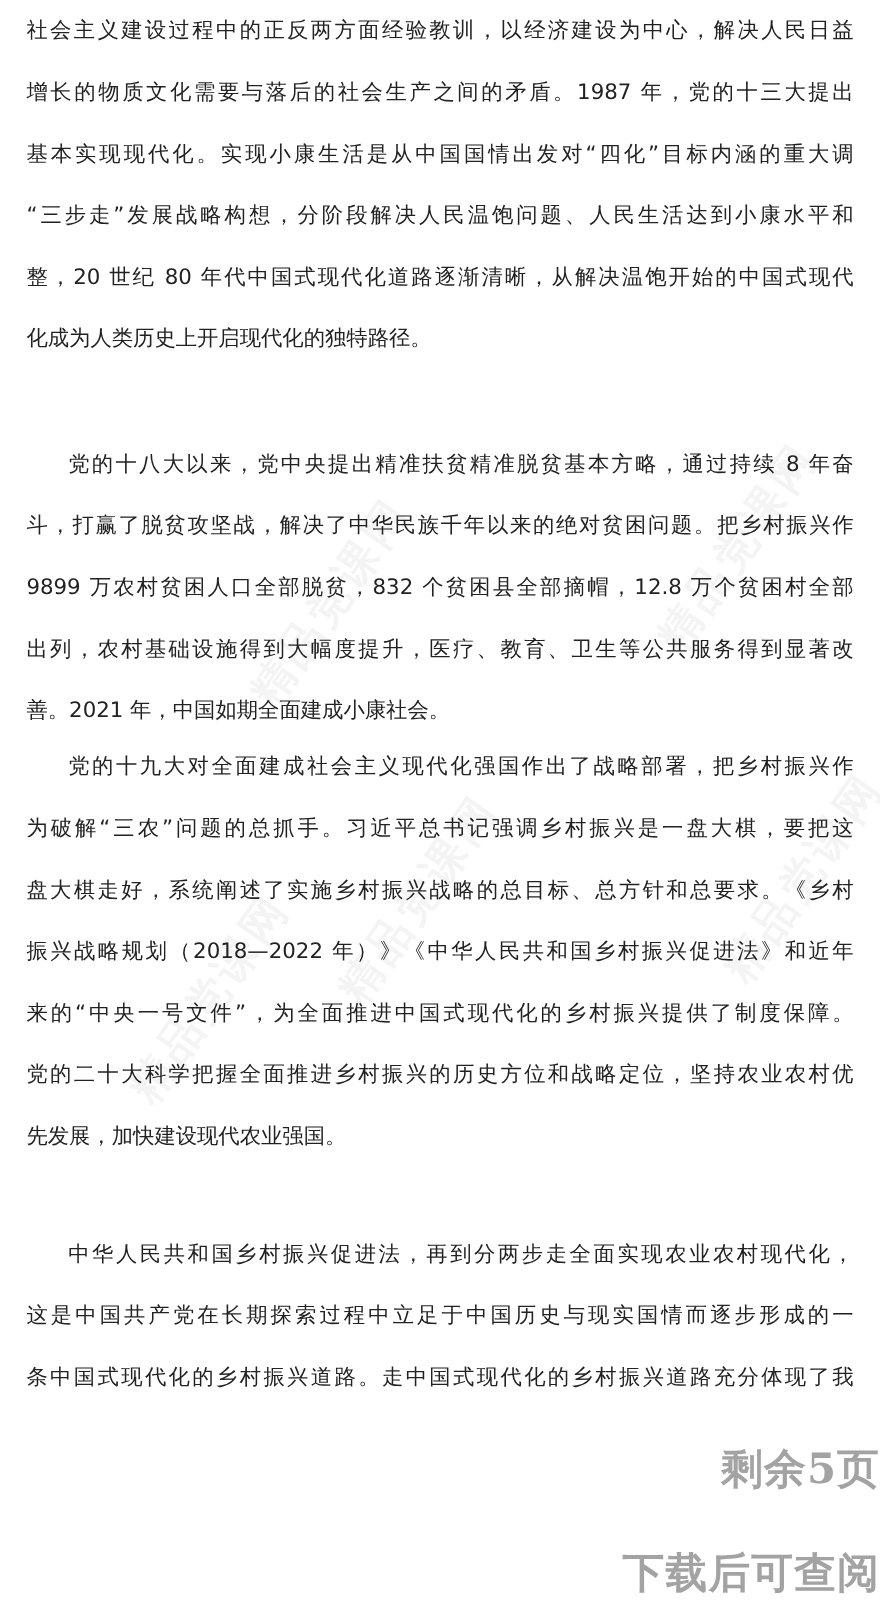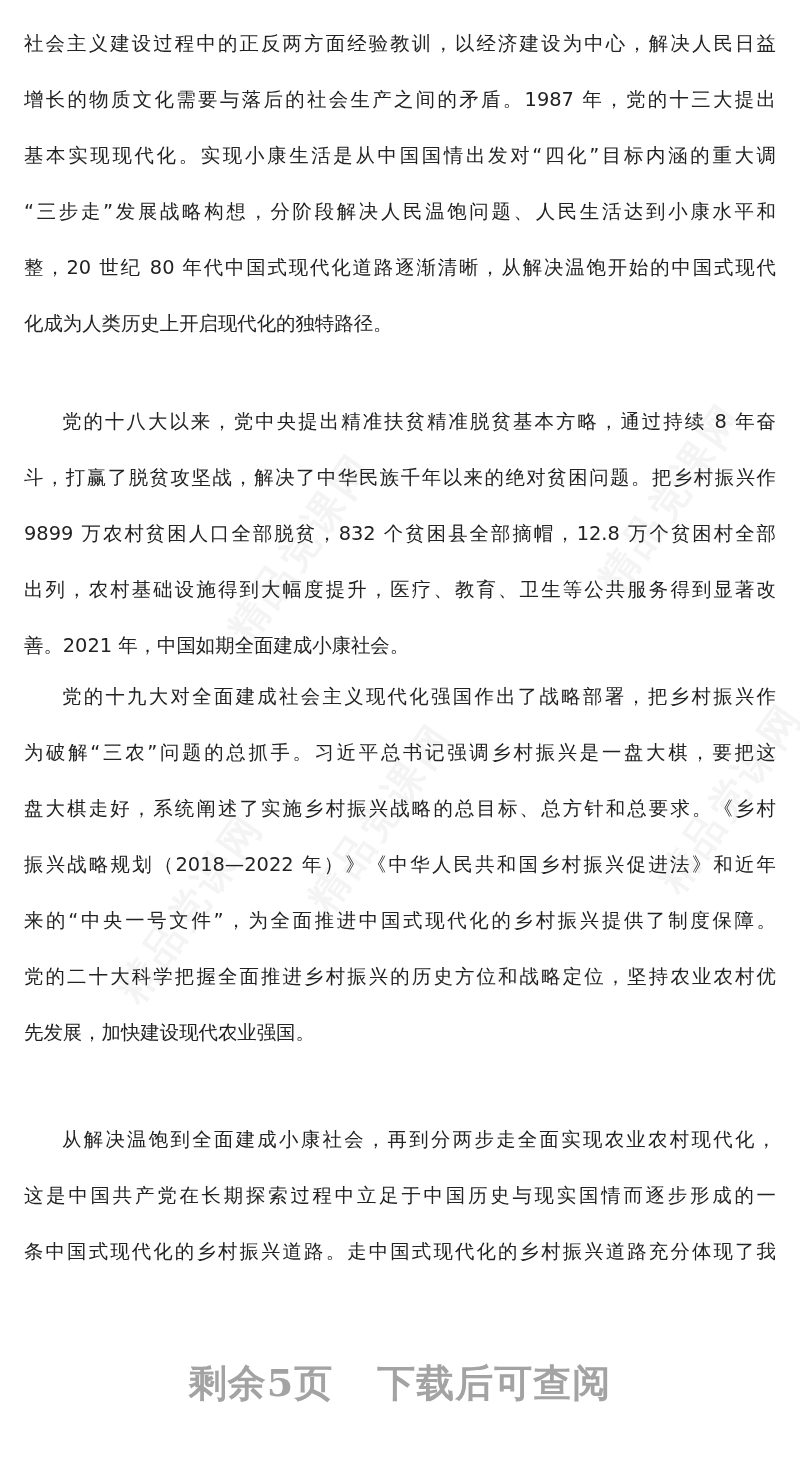--- a/index.html
+++ b/index.html
@@ -40,21 +40,21 @@
       height: 56px;
       text-align: justify;
       text-align-last: justify;
     }
     .line.last {
       text-align-last: left;
     }
     .line.indent {
       padding-left: 38px;
     }
-    #p1 { top: 16px; }
+    #p1 { top: 0px; }
     #p2 { top: 394px; }
     #p3 { top: 669px; }
     #p4 { top: 1112px; }
 
     .watermark {
       position: absolute;
       font-size: 40px;
       color: rgba(170, 170, 170, 0.13);
       transform: rotate(-55deg);
       transform-origin: center;
@@ -64,23 +64,24 @@
       font-weight: bold;
     }
 
     .footer-banner {
       position: absolute;
       left: 0;
       top: 1355px;
       width: 800px;
       height: 56px;
       display: flex;
-      align-items: center;
+      align-items: flex-end;
       justify-content: center;
       gap: 44px;
+      flex-direction: column;
     }
     .footer-banner span {
       font-family: "DejaVu Serif", "Liberation Serif", serif;
       font-weight: bold;
       font-size: 38px;
       color: #a3a3a3;
       letter-spacing: 1px;
     }
   </style>
 </head>
@@ -115,21 +116,21 @@
     <span class="line indent">党的十九大对全面建成社会主义现代化强国作出了战略部署，把乡村振兴作</span>
     <span class="line">为破解“三农”问题的总抓手。习近平总书记强调乡村振兴是一盘大棋，要把这</span>
     <span class="line">盘大棋走好，系统阐述了实施乡村振兴战略的总目标、总方针和总要求。《乡村</span>
     <span class="line">振兴战略规划（2018—2022 年）》《中华人民共和国乡村振兴促进法》和近年</span>
     <span class="line">来的“中央一号文件”，为全面推进中国式现代化的乡村振兴提供了制度保障。</span>
     <span class="line">党的二十大科学把握全面推进乡村振兴的历史方位和战略定位，坚持农业农村优</span>
     <span class="line last">先发展，加快建设现代农业强国。</span>
   </p>
 
   <p class="para" id="p4">
-    <span class="line indent">从解决温饱到全面建成小康社会，再到分两步走全面实现农业农村现代化，</span>
+    <span class="line indent">中华人民共和国乡村振兴促进法，再到分两步走全面实现农业农村现代化，</span>
     <span class="line">这是中国共产党在长期探索过程中立足于中国历史与现实国情而逐步形成的一</span>
     <span class="line">条中国式现代化的乡村振兴道路。走中国式现代化的乡村振兴道路充分体现了我</span>
   </p>
 
   <div class="footer-banner">
     <span>剩余5页</span>
     <span>下载后可查阅</span>
   </div>
 
 </div>

